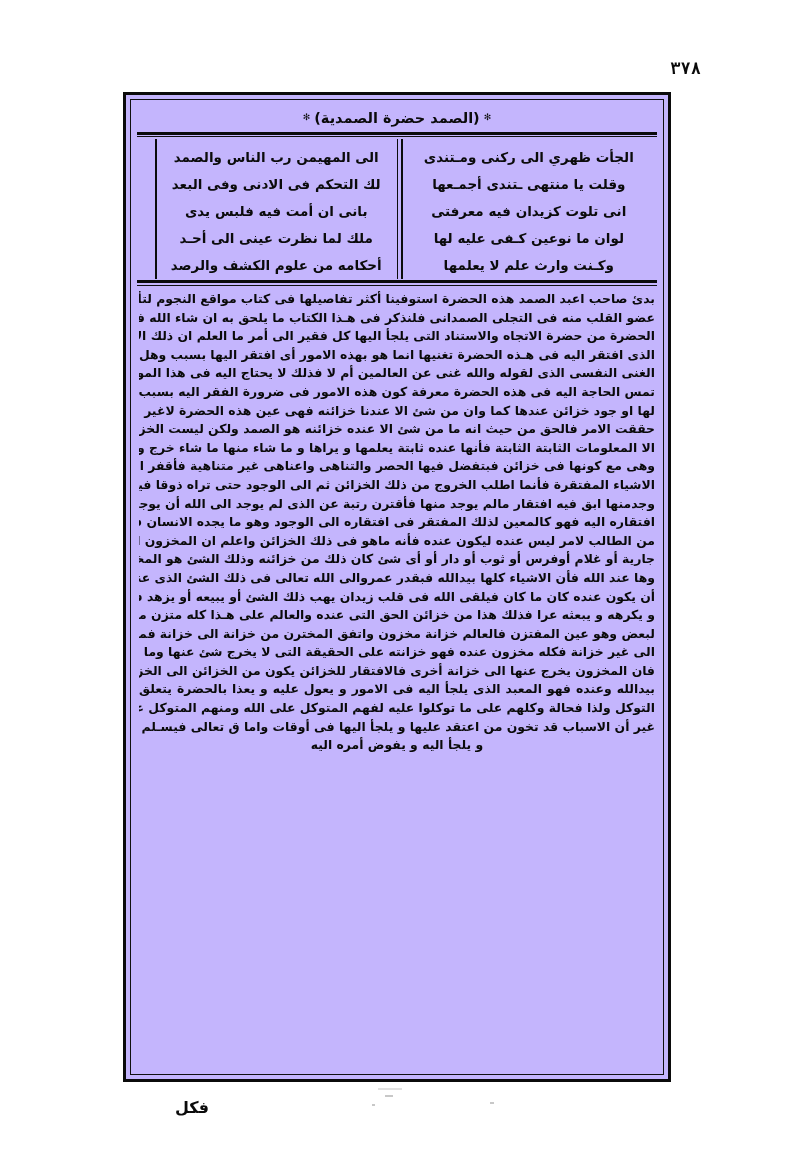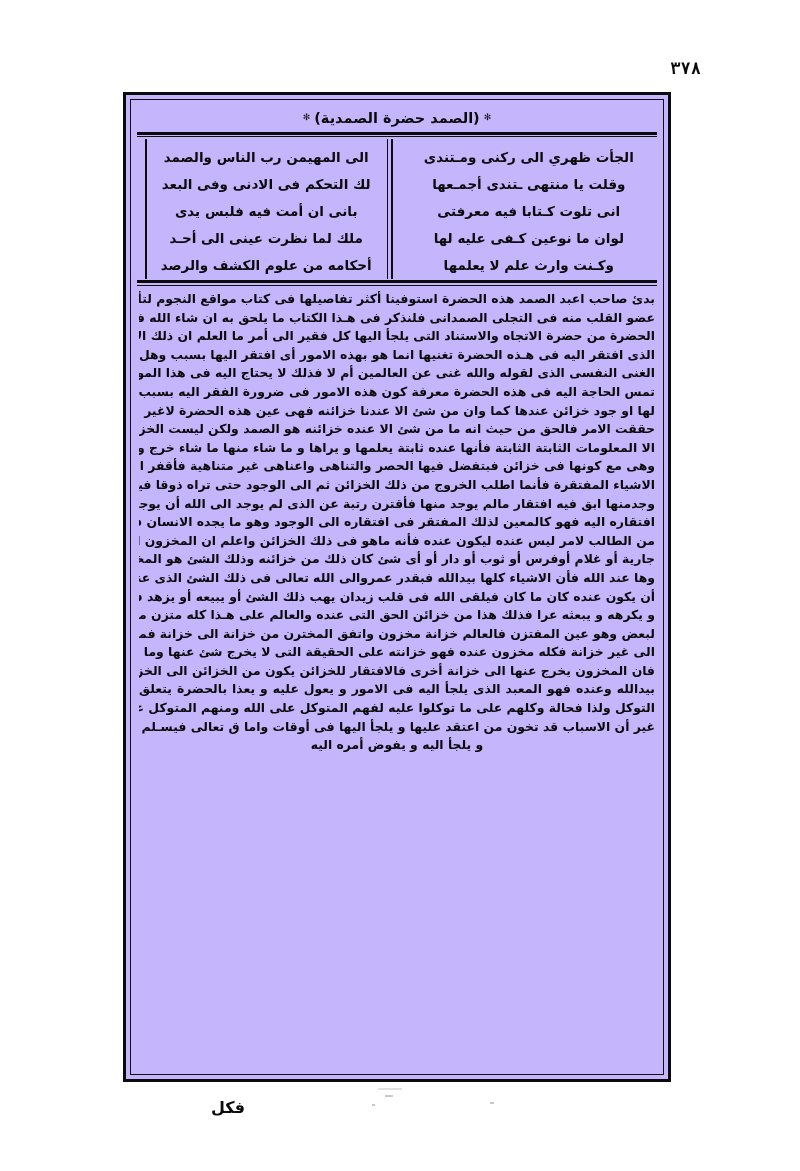--- a/index.html
+++ b/index.html
@@ -100,21 +100,21 @@
   }
   .verse-col {
     display: flex;
     flex-direction: column;
     justify-content: flex-end;
     padding-top: 3px;
   }
   .verse-col.right {
     width: 47%;
     border-left: 2.6px solid #0c0c0c;
-    padding-left: 14px;
+    padding-left: 4px;
     padding-right: 6px;
   }
   .verse-col.left {
     width: 44%;
     border-right: 1.3px solid #0c0c0c;
     border-left: 2.6px solid #0c0c0c;
     margin-right: 3px;
     padding-right: 6px;
     padding-left: 5px;
   }
@@ -170,21 +170,20 @@
 
   
   #catchword {
     position: absolute;
     left: 175px;
     top: 1098px;
     font-size: 16px;
     font-weight: bold;
     color: #0b0b0b;
     direction: rtl;
-    margin-left: 36px;
   }
 
   
   .speckle {
     position: absolute;
     background: #9a9a9a;
     height: 1.5px;
     opacity: .55;
   }
 </style>
@@ -202,21 +201,21 @@
       <span class="heading-star">✻</span><span>(الصمد حضرة الصمدية)</span><span class="heading-star">✻</span>
     </div>
 
     <div class="rule-heavy"></div>
     <div class="rule-thin"></div>
 
     <div id="poetry-table">
       <div class="verse-col right">
         <div class="verse-line">الجأت ظهري الى ركنى وم‍ـتندى</div>
         <div class="verse-line">وقلت يا منتهى ـتندى أجم‍ـعها</div>
-        <div class="verse-line">انى تلوت ك‍ـتابا فيه معرفتى</div>
+        <div class="verse-line">انى تلوت ك‍زيدان فيه معرفتى</div>
         <div class="verse-line">لوان ما نوعين ك‍ـفى عليه لها</div>
         <div class="verse-line">وك‍ـنت وارث علم لا يعلمها</div>
       </div>
       <div class="verse-col left">
         <div class="verse-line">الى المهيمن رب الناس والصمد</div>
         <div class="verse-line">لك التحكم فى الادنى وفى البعد</div>
         <div class="verse-line">بانى ان أمت فيه فلبس يدى</div>
         <div class="verse-line">ملك لما نظرت عينى الى أحـد</div>
         <div class="verse-line">أحكامه من علوم الكشف والرصد</div>
       </div>

